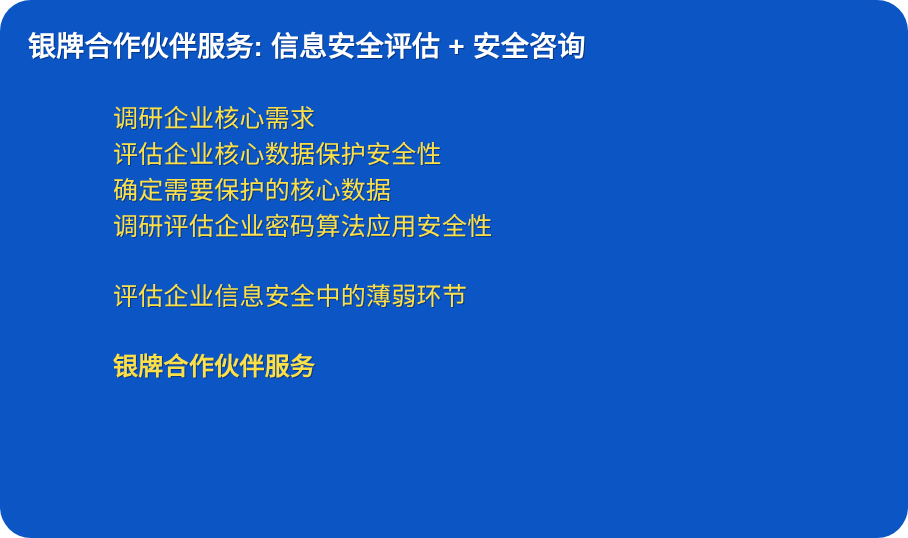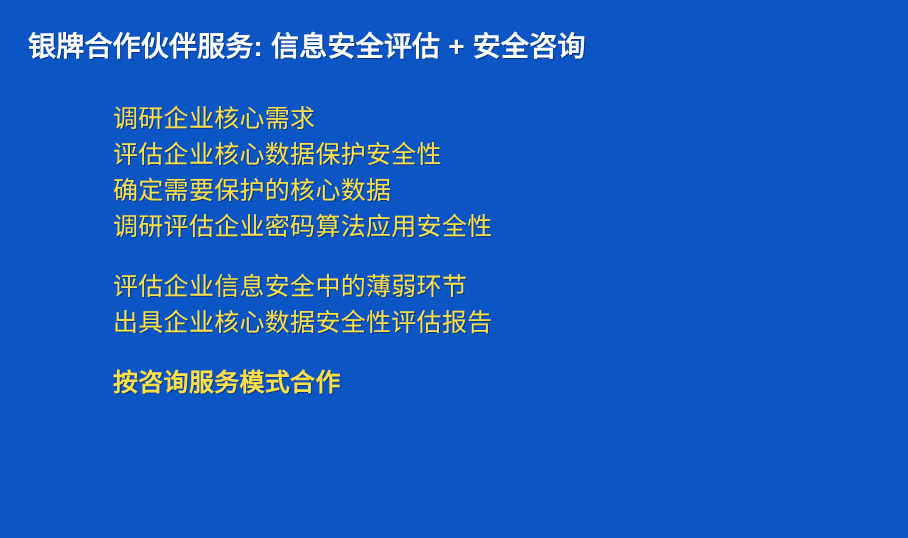--- a/index.html
+++ b/index.html
@@ -11,20 +11,21 @@
     background: #ffffff;
     font-family: "Liberation Sans", "DejaVu Sans", sans-serif;
   }
   .slide {
     position: relative;
     width: 908px;
     height: 538px;
     overflow: hidden;
     background: #0b55c4;
     box-sizing: border-box;
+    border-radius: 31px;
   }
   .slide-title {
     position: absolute;
     left: 28px;
     top: 28px;
     width: 852px;
     color: #ffffff;
     font-family: "Liberation Sans", "DejaVu Sans", sans-serif;
     font-size: 28px;
     font-weight: bold;
@@ -37,21 +38,21 @@
     position: absolute;
     left: 113px;
     top: 100px;
     width: 760px;
   }
   .para {
     margin: 0;
     padding: 0;
   }
   .para + .para {
-    margin-top: 24px;
+    margin-top: 34px;
   }
   .line {
     color: #fde047;
     font-family: "Liberation Sans", "DejaVu Sans", sans-serif;
     font-size: 25px;
     font-weight: normal;
     line-height: 36px;
     height: 36px;
     white-space: pre;
     letter-spacing: 0.3px;
@@ -72,22 +73,21 @@
 
     <div class="para">
       <div class="line">调研企业核心需求</div>
       <div class="line">评估企业核心数据保护安全性</div>
       <div class="line">确定需要保护的核心数据</div>
       <div class="line">调研评估企业密码算法应用安全性</div>
     </div>
 
     <div class="para">
       <div class="line">评估企业信息安全中的薄弱环节</div>
-      <div class="line">出具企业核心数据安全性评估报告</div>
     </div>
 
     <div class="para">
-      <div class="line strong">按咨询服务模式合作</div>
+      <div class="line strong">银牌合作伙伴服务</div>
     </div>
 
   </div>
 
 </div>
 
 </body></html>

